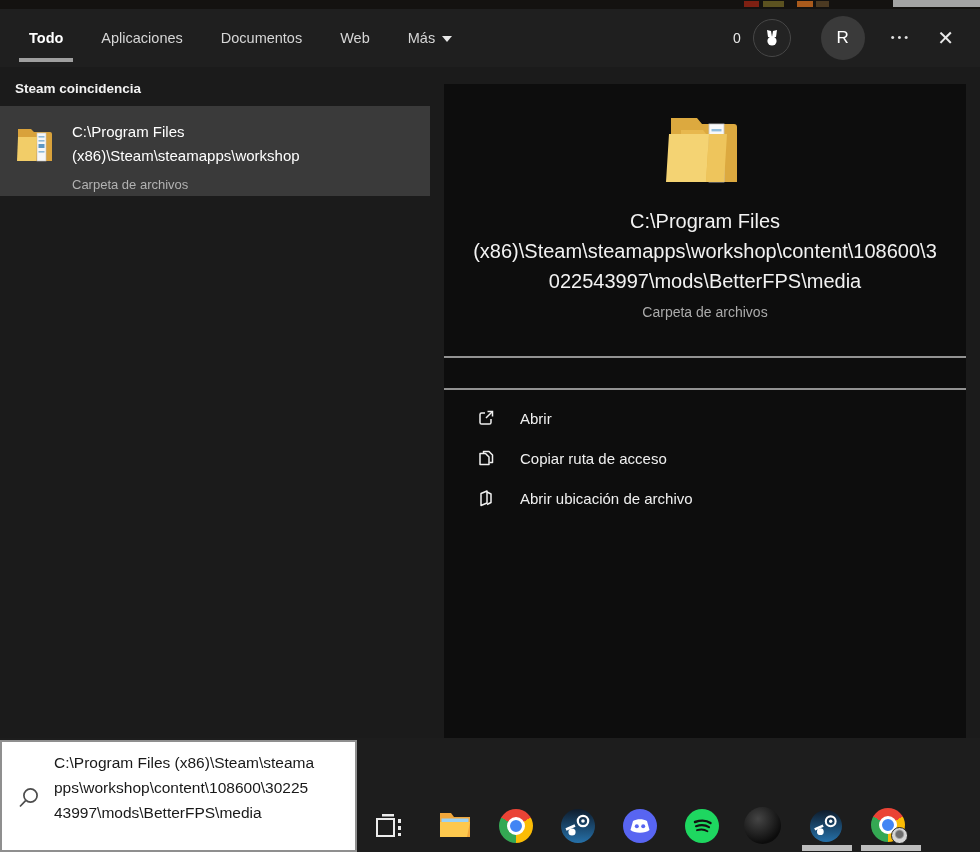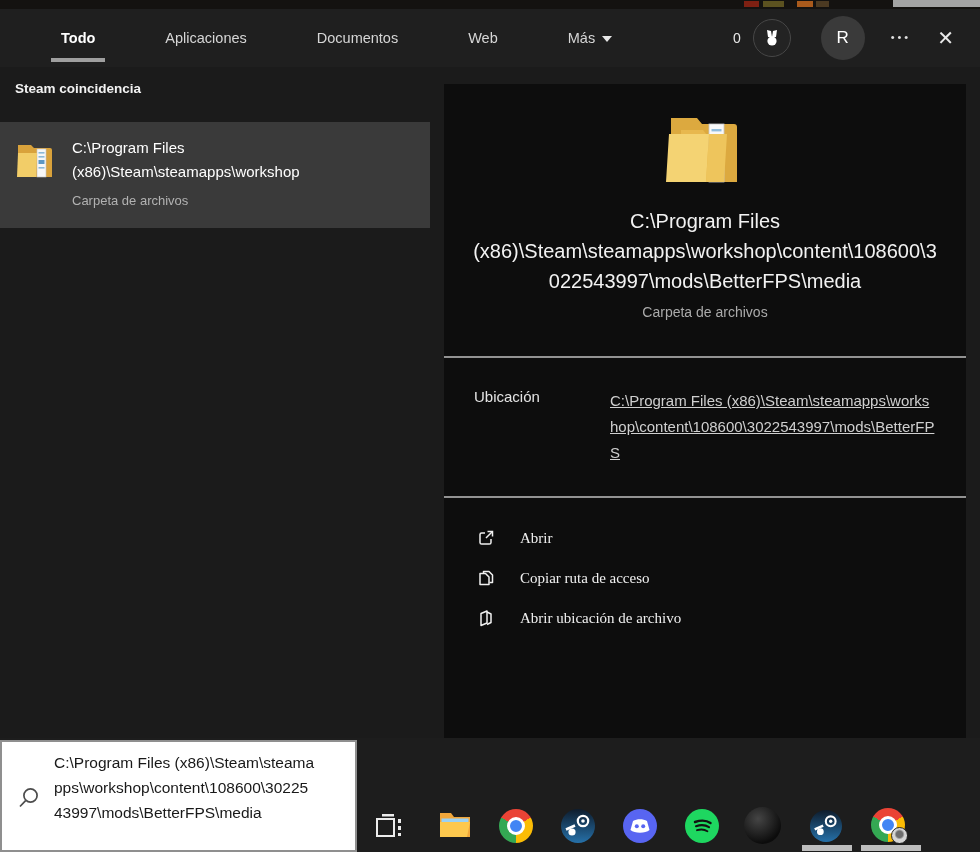--- a/index.html
+++ b/index.html
@@ -20,21 +20,21 @@
   .frag.orange { left:797px; width:16px; background:#a95a1c; }
   .frag.brown  { left:816px; width:13px; background:#4c3a22; }
   .frag.gray   { left:893px; width:87px; height:7px; top:0; background:#a3a3a3; }
 
   
   .flyout { position:absolute; top:9px; left:0; width:980px; height:729px; background:#1b1b1b; }
 
   
   .tabbar { position:relative; height:58px; background:#1f1f1f; display:flex; align-items:center; padding-left:27px; }
   .tabs { display:flex; gap:34px; align-items:center; }
-  .tab { position:relative; font-size:14.5px; color:#d6d6d6; cursor:default; padding:4px 2px;margin-left:32px; }
+  .tab { position:relative; font-size:14.5px; color:#d6d6d6; cursor:default; padding:4px 2px; }
   .tab.selected { color:#ffffff; font-weight:bold; }
   .tab.selected .tab-underline {
     position:absolute; left:-8px; right:-8px; bottom:-12px; height:4px; background:#9f9f9f;
   }
   .dropdown-caret {
     display:inline-block; margin-left:7px; vertical-align:middle;
     width:0; height:0; border-left:5px solid transparent; border-right:5px solid transparent;
     border-top:6px solid #e8e8e8;
   }
   .topbar-right { position:absolute; right:26px; top:0; height:58px; display:flex; align-items:center; gap:0; }
@@ -47,21 +47,21 @@
     width:44px; height:44px; border-radius:50%; background:#3a3a3a; color:#fff;
     display:flex; align-items:center; justify-content:center;
     font-size:17px; margin-right:26px;
   }
   .dots { font-size:20px; color:#e0e0e0; letter-spacing:3px; margin-right:26px; margin-top:-8px; }
   .close-x { font-size:20px; color:#eaeaea; font-weight:300; }
 
   
   .section-label { position:absolute; left:15px; top:72px; font-size:13.5px; font-weight:bold; color:#f2f2f2; }
   .best-match {
-    position:absolute; left:0; top:113px; width:430px; height:106px; background:#3a3a3a;
+    position:absolute; left:0; top:97px; width:430px; height:90px; background:#3a3a3a;
     display:flex; padding:14px 0 0 16px;
   }
   .bm-icon { flex:0 0 auto; margin-top:4px; }
   .bm-text { margin-left:18px; width:340px; }
   .bm-title { font-size:15px; color:#ffffff; line-height:24px; overflow-wrap:break-word; }
   .bm-subtitle { margin-top:9px; font-size:13px; color:#b2b2b2; }
 
   
   .card { position:absolute; left:444px; top:75px; width:522px; height:654px; background:#0d0d0d; }
   .card-folder { display:block; margin:26px auto 0; }
@@ -72,21 +72,21 @@
   .card-subtitle { margin-top:8px; text-align:center; font-size:14px; color:#ababab; }
   .divider { border:none; border-top:2px solid #929292; margin:0; }
   .divider.d1 { margin-top:36px; }
   .location-row { display:flex; padding:30px 30px 0 30px; }
   .location-label { flex:0 0 136px; font-size:15px; color:#e3e3e3; }
   .location-link {
     flex:1; font-size:15px; color:#cfcfcf; text-decoration:underline;
     line-height:26px; word-break:break-all; cursor:pointer;
   }
   .divider.d2 { margin-top:30px; }
-  .actions { padding-top:20px;font-family:Liberation Serif, serif; }
+  .actions { padding-top:8px; }
   .action-row { display:flex; align-items:center; height:40px; padding-left:32px; cursor:default; }
   .action-icon { width:20px; height:20px; flex:0 0 auto; }
   .action-label { margin-left:24px; font-size:15px; color:#f0f0f0; }
 
   
   .search-box {
     position:absolute; left:0; top:740px; width:357px; height:112px;
     background:#ffffff; border:2px solid #8f8f8f; display:flex;
   }
   .search-icon { margin:44px 0 0 15px; flex:0 0 auto; }
@@ -206,24 +206,20 @@
       <rect x="46.5" y="54" width="10" height="2.4" fill="#90bcdc"></rect>
       <polygon points="4,24 44,24 41,72 1,72" fill="#f4d373"></polygon>
       <polygon points="44,24 62,24 59,72 41,72" fill="#eec55c"></polygon>
     </svg>
 
     <div class="card-title">C:\Program Files (x86)\Steam\steamapps\workshop\content\108600\3022543997\mods\BetterFPS\media</div>
     <div class="card-subtitle">Carpeta de archivos</div>
 
     <hr class="divider d1">
 
-    <div class="location-row">
-      <div class="location-label">Ubicación</div>
-      <div class="location-link">C:\Program Files (x86)\Steam\steamapps\workshop\content\108600\3022543997\mods\BetterFPS</div>
-    </div>
 
     <hr class="divider d2">
 
     <div class="actions">
       <div class="action-row">
         <svg class="action-icon" viewBox="0 0 20 20">
           <path d="M9 5 H5.6 A1.6 1.6 0 0 0 4 6.6 V14.4 A1.6 1.6 0 0 0 5.6 16 H13.4 A1.6 1.6 0 0 0 15 14.4 V11" fill="none" stroke="#f0f0f0" stroke-width="1.5"></path>
           <path d="M11.5 3.5 H16.5 V8.5" fill="none" stroke="#f0f0f0" stroke-width="1.5"></path>
           <path d="M16.2 3.8 L10 10" fill="none" stroke="#f0f0f0" stroke-width="1.5"></path>
         </svg>

